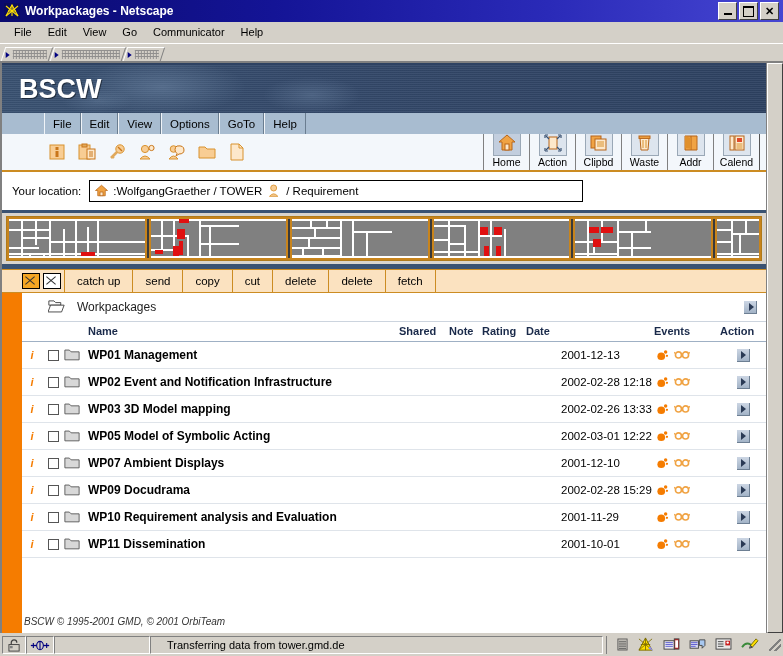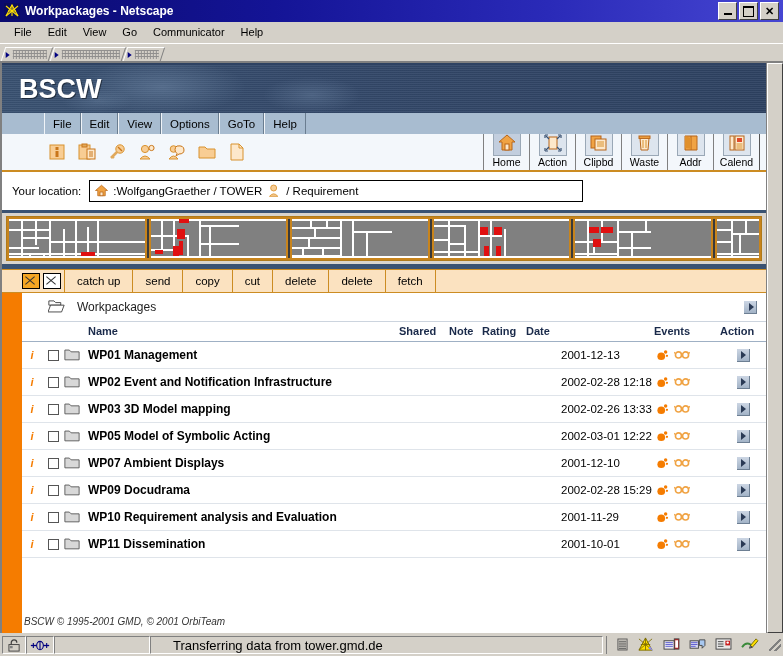--- a/index.html
+++ b/index.html
@@ -478,21 +478,21 @@
     border-color: #808080 #ffffff #ffffff #808080;
     height: 18px;
     display: flex;
     align-items: center;
     box-sizing: border-box;
     padding: 0 3px;
   }
   .sb-lock { width: 24px; justify-content:center; }
   .sb-net  { width: 28px; justify-content:center; }
   .sb-prog { width: 96px; }
-  .sb-msg  { flex: 1 1 auto; padding-left: 22px; font-size: 13px; color:#000; border-color: #808080 #ffffff #ffffff #808080;}
+  .sb-msg  { flex: 1 1 auto; padding-left: 16px; font-size: 11px; color:#000; border-color: #808080 #ffffff #ffffff #808080;}
   .sb-icons {
     display:flex; align-items:center; gap:9px; padding: 0 8px 0 10px;
     border-left: 1px solid #808080;
     margin-left: 3px;
     height: 18px;
   }
   .grip {
     width: 12px; height: 12px;
     margin-left: 2px;
     background:

